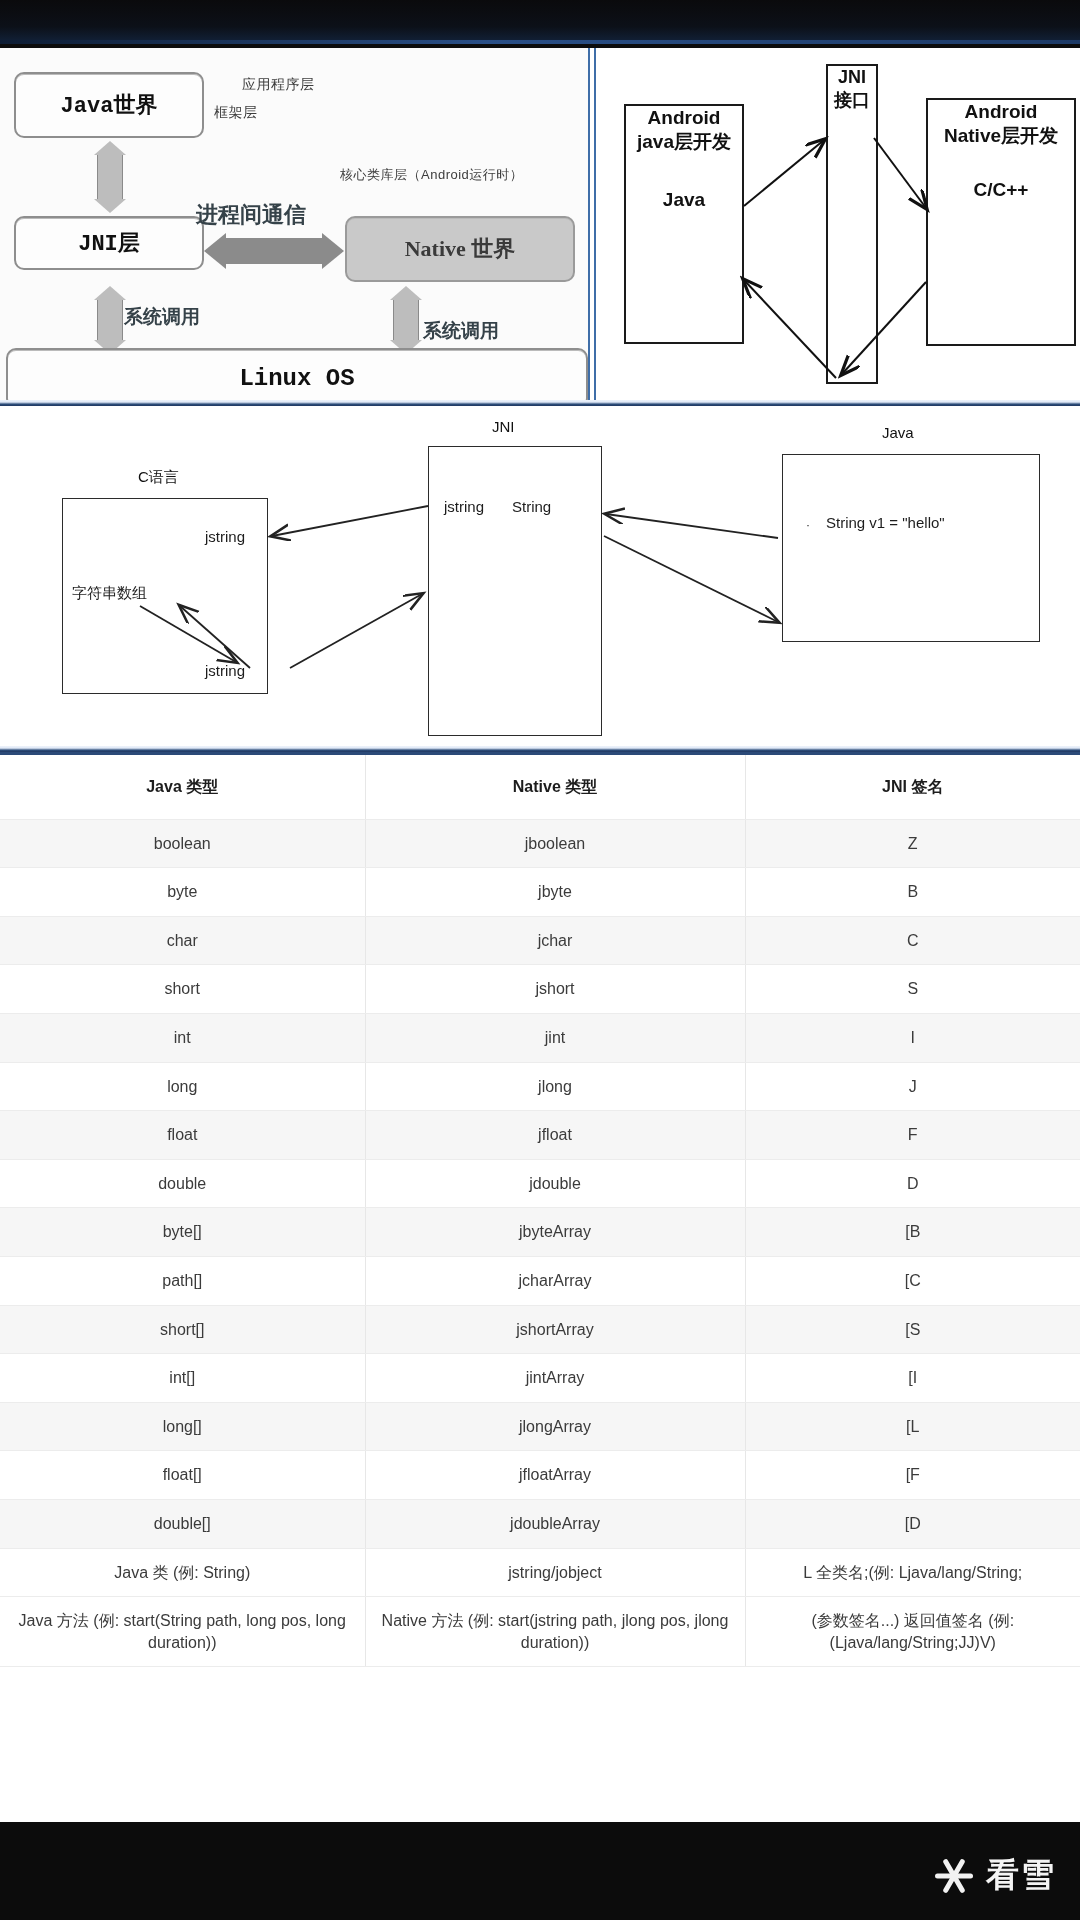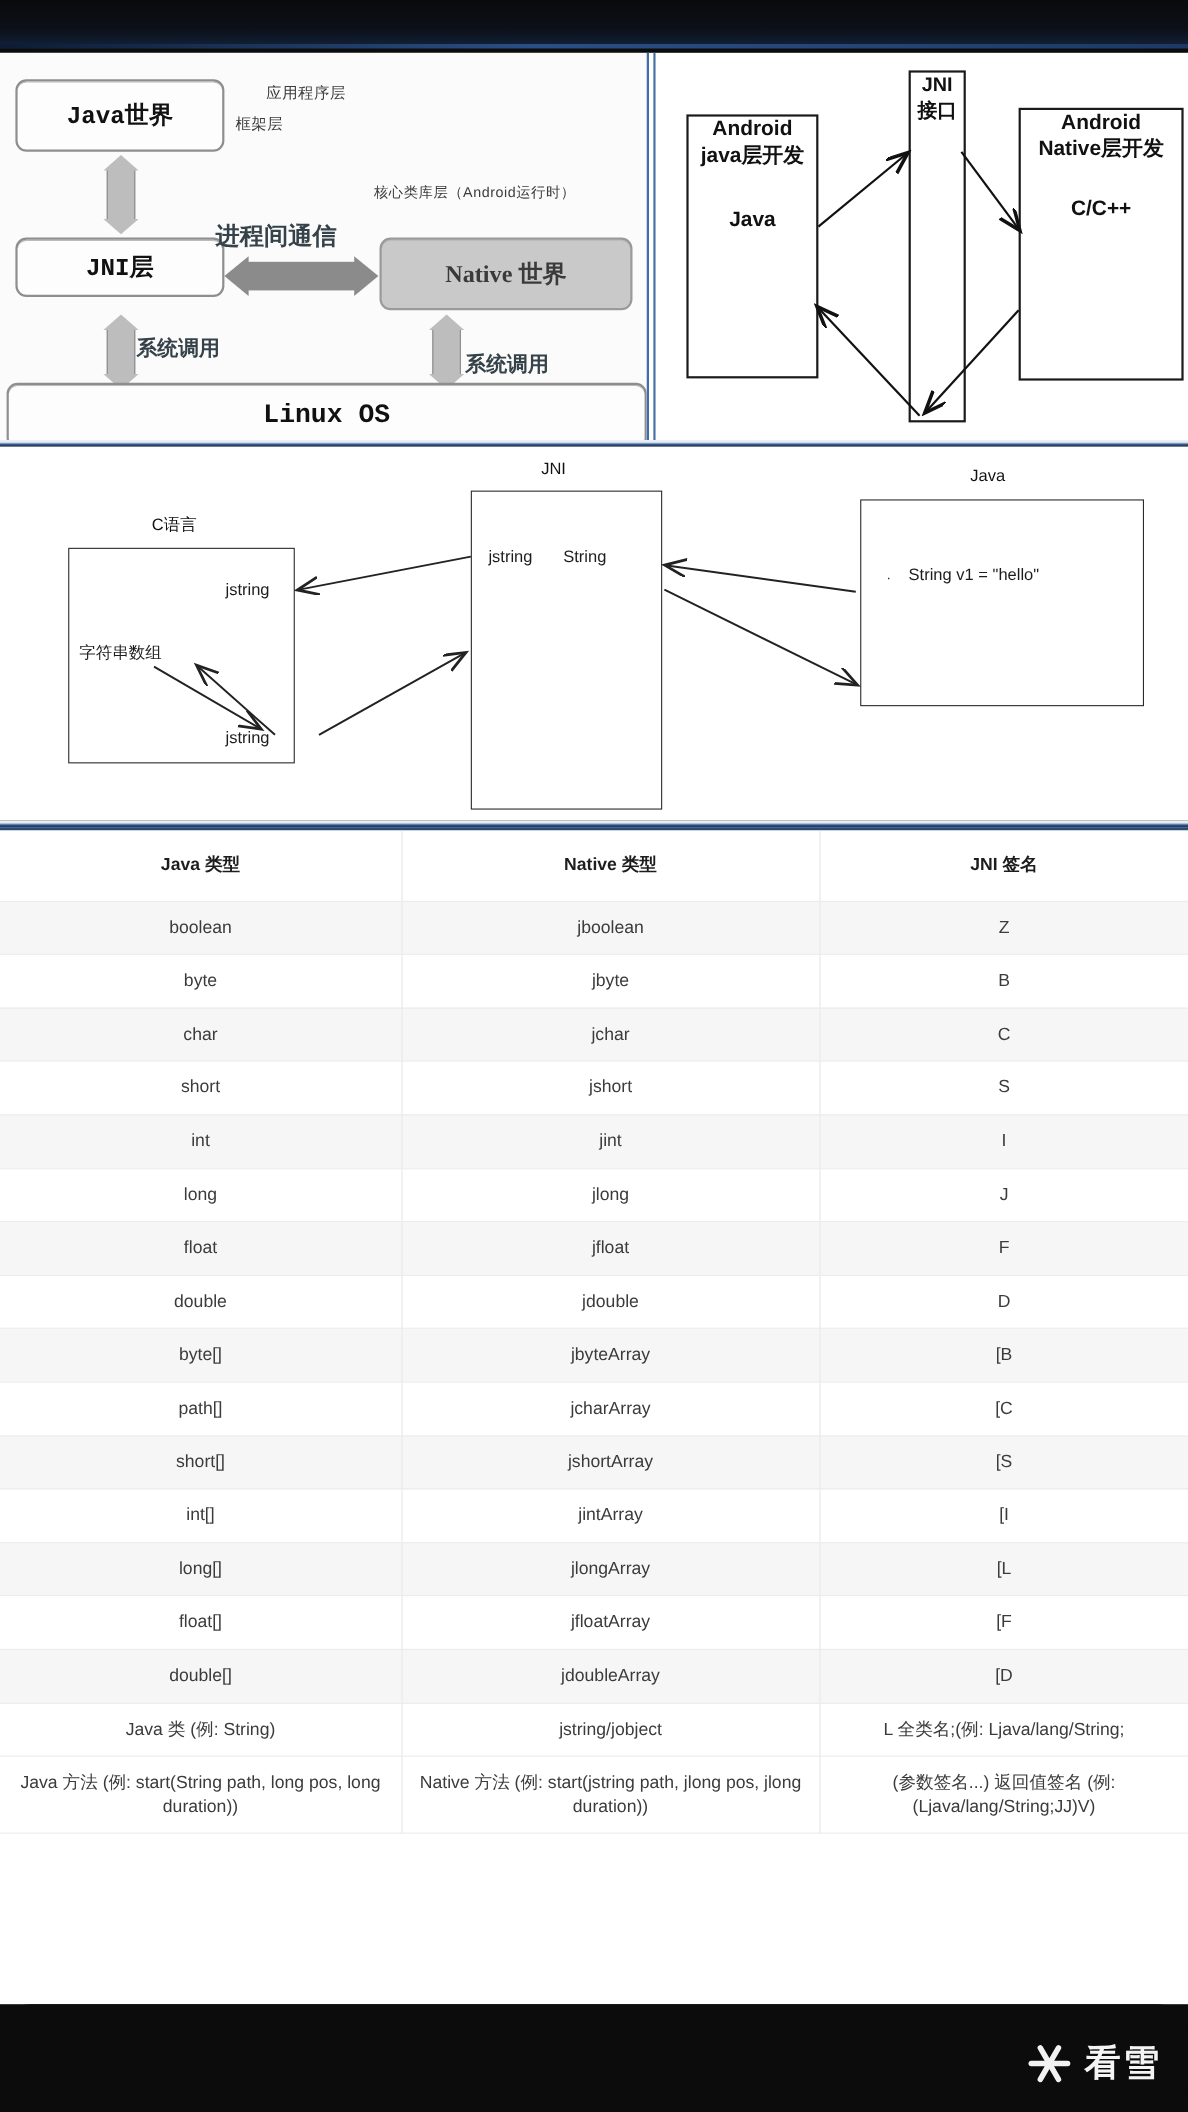--- a/index.html
+++ b/index.html
@@ -72,21 +72,21 @@
   table.jni td:last-child, table.jni th:last-child { border-right: none; }
   table.jni tr.alt td { background: #f6f6f6; }
   table.jni thead tr { background: #ffffff; }
   table.jni col.c1 { width: 365px; }
   table.jni col.c2 { width: 380px; }
   table.jni col.c3 { width: 335px; }
   .hdr-rule { height: 3px; background: #2b4a78; }
 
   
   .bottom-bar { position: absolute; left: 0; bottom: 0; width: 1080px; height: 98px;
-                background: #0c0c0c; border-radius: 28px; }
+                background: #0c0c0c; }
   .watermark { position: absolute; right: 24px; bottom: 22px;
                display: flex; align-items: center; gap: 12px; }
   .wm-mark { width: 40px; height: 40px; position: relative; }
   .wm-mark i { position:absolute; left:50%; top:50%; width: 38px; height: 5px;
                background:#f2f2f2; border-radius:3px; transform-origin: 50% 50%; }
   .wm-mark i:nth-child(1){ transform: translate(-50%,-50%) rotate(0deg); }
   .wm-mark i:nth-child(2){ transform: translate(-50%,-50%) rotate(60deg); }
   .wm-mark i:nth-child(3){ transform: translate(-50%,-50%) rotate(120deg); }
   .wm-text { color:#f4f4f4; font-size: 33px; font-weight: bold; letter-spacing: 2px; }
 </style>

